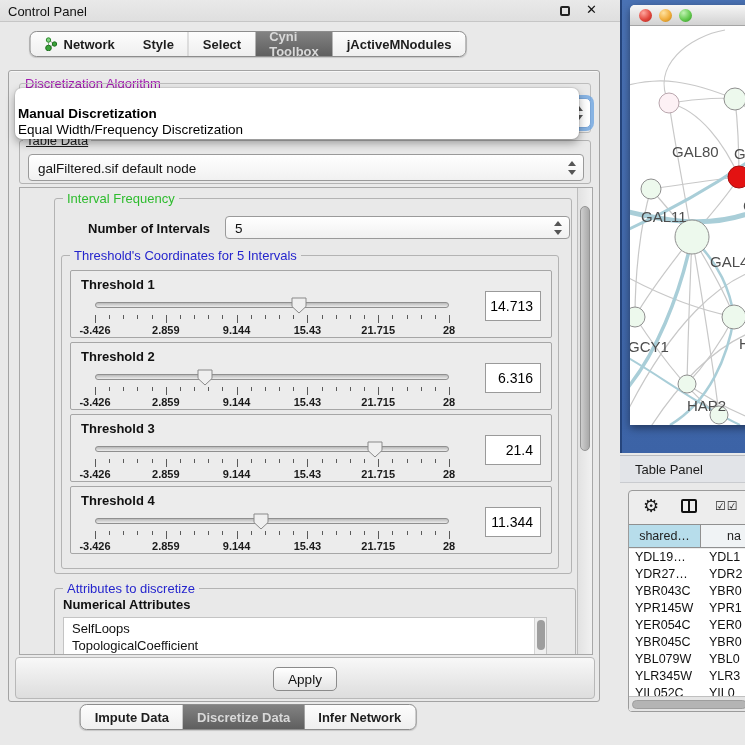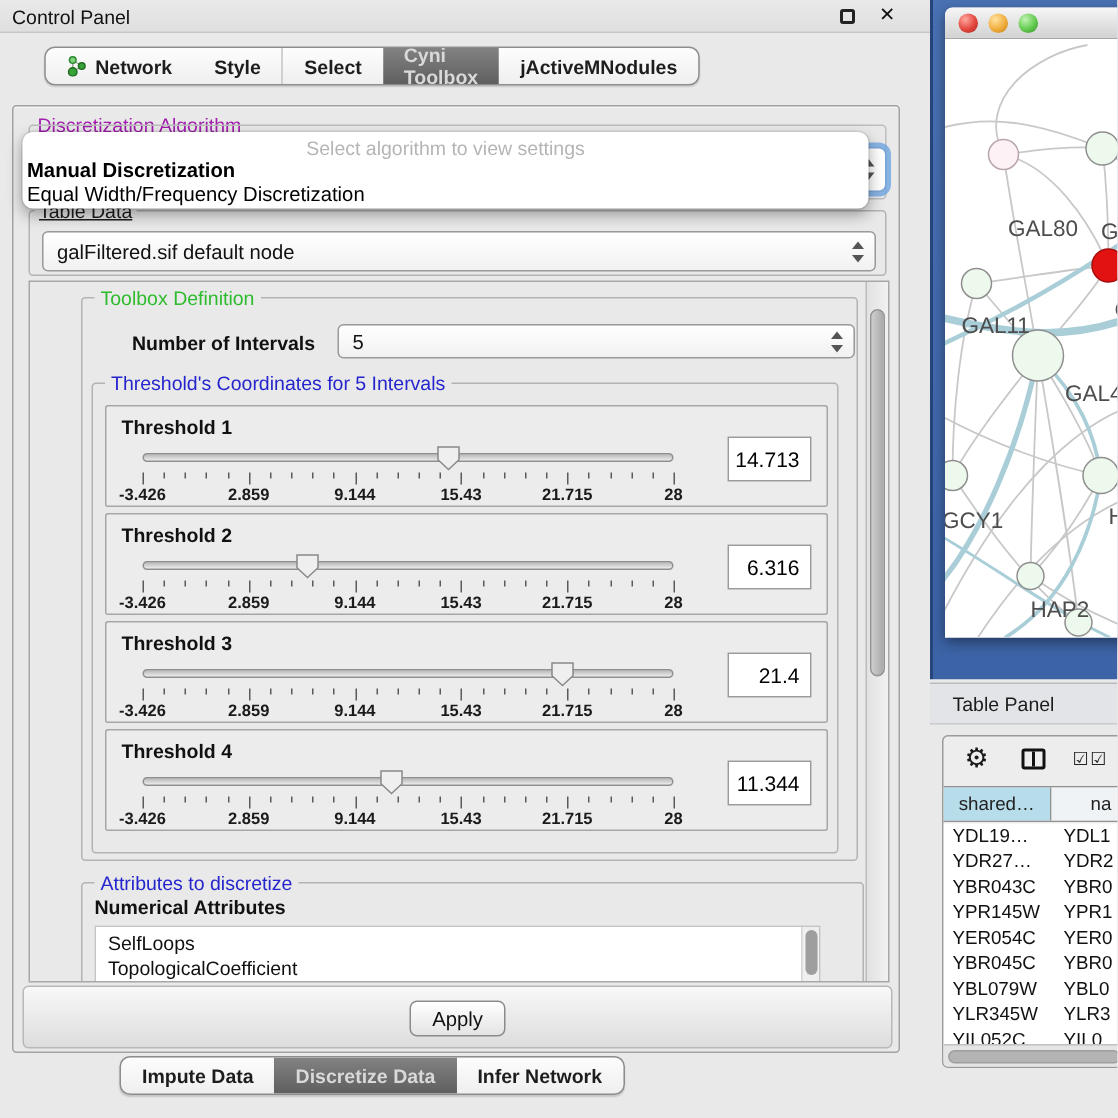--- a/index.html
+++ b/index.html
@@ -163,21 +163,20 @@
       <span class="algo-label">Discretization Algorithm</span>
       <div class="algo-group-border"></div>
       <div class="algo-combo">
         <span class="stepper">
             <i class="up"></i>
             <i class="dn"></i>
           </span>
       </div>
 
       <div class="popup">
-        <div class="popup-hint">Select algorithm to view settings</div>
         <div class="popup-opt1">Manual Discretization</div>
         <div class="popup-opt2">Equal Width/Frequency Discretization</div>
       </div>
 
       <span class="td-label">Table Data</span>
       <div class="td-group">
         <div class="combo td-combo">
           <span class="val">galFiltered.sif default node</span>
           <span class="stepper">
               <i class="up"></i>
@@ -185,21 +184,21 @@
             </span>
         </div>
       </div>
 
       <div class="settings">
         <div class="vscroll">
             <div class="thumb"></div>
           </div>
 
         <div class="group g-interval">
-          <span class="legend green">Toolbox Definition</span>
+          <span class="legend green">Interval Frequency</span>
           <span class="noi-label">Number of Intervals</span>
           <div class="combo noi-combo">
             <span class="val">5</span>
             <span class="stepper">
                 <i class="up"></i>
                 <i class="dn"></i>
               </span>
           </div>
 
           <div class="group g-thresh">

